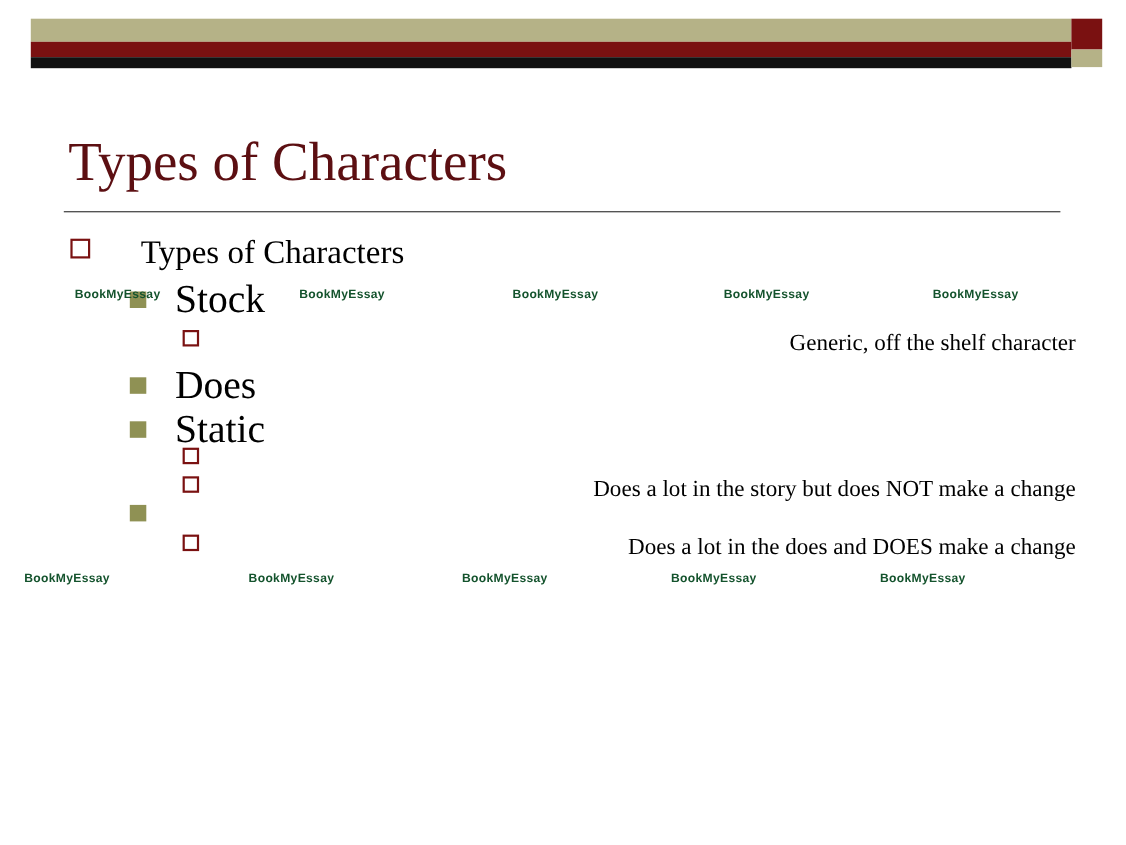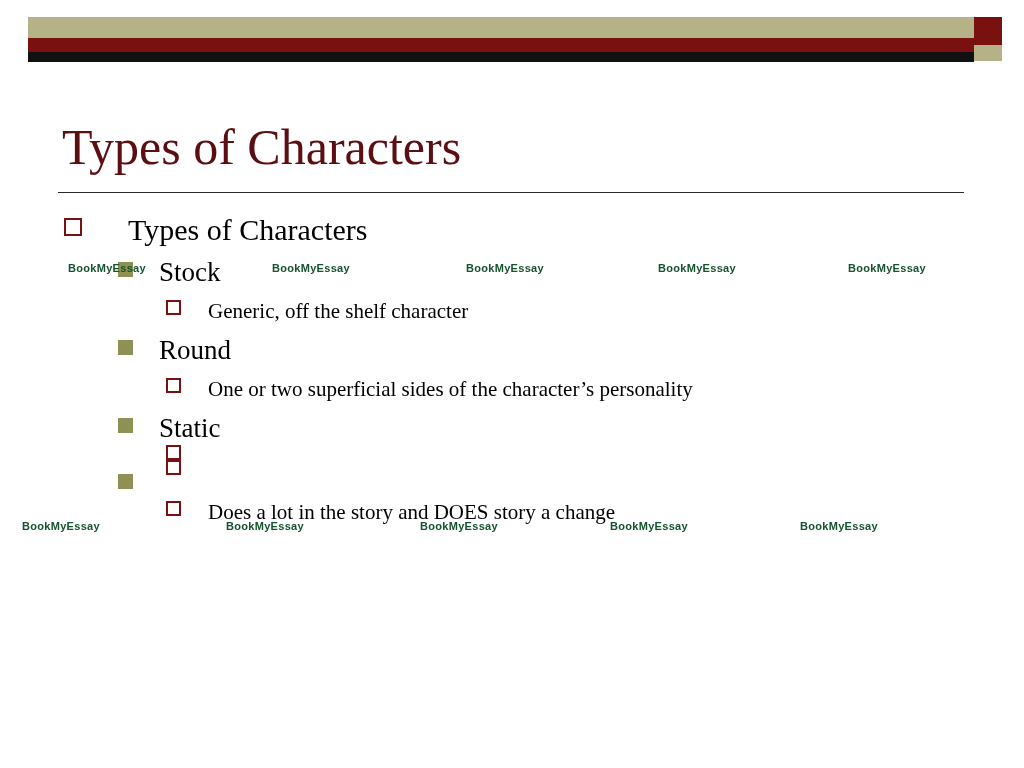--- a/index.html
+++ b/index.html
@@ -88,27 +88,28 @@
     align-items: baseline;
     color: #000000;
   }
   .lvl1 {
     margin-left: 6px;
     font-size: 30px;
     line-height: 44px;
   }
   .lvl2 {
     margin-left: 60px;
-    font-size: 27px;
+    font-size: 36px;
     line-height: 40px;
   }
   .lvl3 {
     margin-left: 108px;
     font-size: 21px;
     line-height: 38px;
+    justify-content: space-between;
   }
 
   .bullet {
     flex: 0 0 auto;
     display: inline-block;
   }
   
   .bul-sq-red {
     width: 14px;
     height: 14px;
@@ -176,49 +177,46 @@
     <span class="txt">Stock</span>
   </div>
 
   <div class="lvl3">
     <span class="bullet bul-sq-red-sm"></span>
     <span class="txt">Generic, off the shelf character</span>
   </div>
 
   <div class="lvl2">
     <span class="bullet bul-sq-olive"></span>
-    <span class="txt">Round</span>
-  </div>
-
-  <div class="lvl3">
-    <span class="bullet bul-sq-red-sm"></span>
-    <span class="txt">One or two superficial sides of the character’s personality</span>
-  </div>
+    <span class="txt">Does</span>
+  </div>
+
 
   <div class="lvl2">
     <span class="bullet bul-sq-olive"></span>
     <span class="txt">Static</span>
   </div>
 
   <div class="lvl3">
     <span class="bullet bul-sq-red-sm"></span>
   </div>
 
 
   <div class="lvl3">
     <span class="bullet bul-sq-red-sm"></span>
-  </div>
-
-  <div class="lvl2">
-    <span class="bullet bul-sq-olive"></span>
-  </div>
-
-  <div class="lvl3">
-    <span class="bullet bul-sq-red-sm"></span>
-    <span class="txt">Does a lot in the story and DOES story a change</span>
+    <span class="txt">Does a lot in the story but does NOT make a change</span>
+  </div>
+
+  <div class="lvl2">
+    <span class="bullet bul-sq-olive"></span>
+  </div>
+
+  <div class="lvl3">
+    <span class="bullet bul-sq-red-sm"></span>
+    <span class="txt">Does a lot in the does and DOES make a change</span>
   </div>
 
 </div>
 
 <div id="watermark-layer">
     <div class="wm" style="left: 68px; top: 262px;">BookMyEssay</div>
     <div class="wm" style="left: 272px; top: 262px;">BookMyEssay</div>
     <div class="wm" style="left: 466px; top: 262px;">BookMyEssay</div>
     <div class="wm" style="left: 658px; top: 262px;">BookMyEssay</div>
     <div class="wm" style="left: 848px; top: 262px;">BookMyEssay</div>

